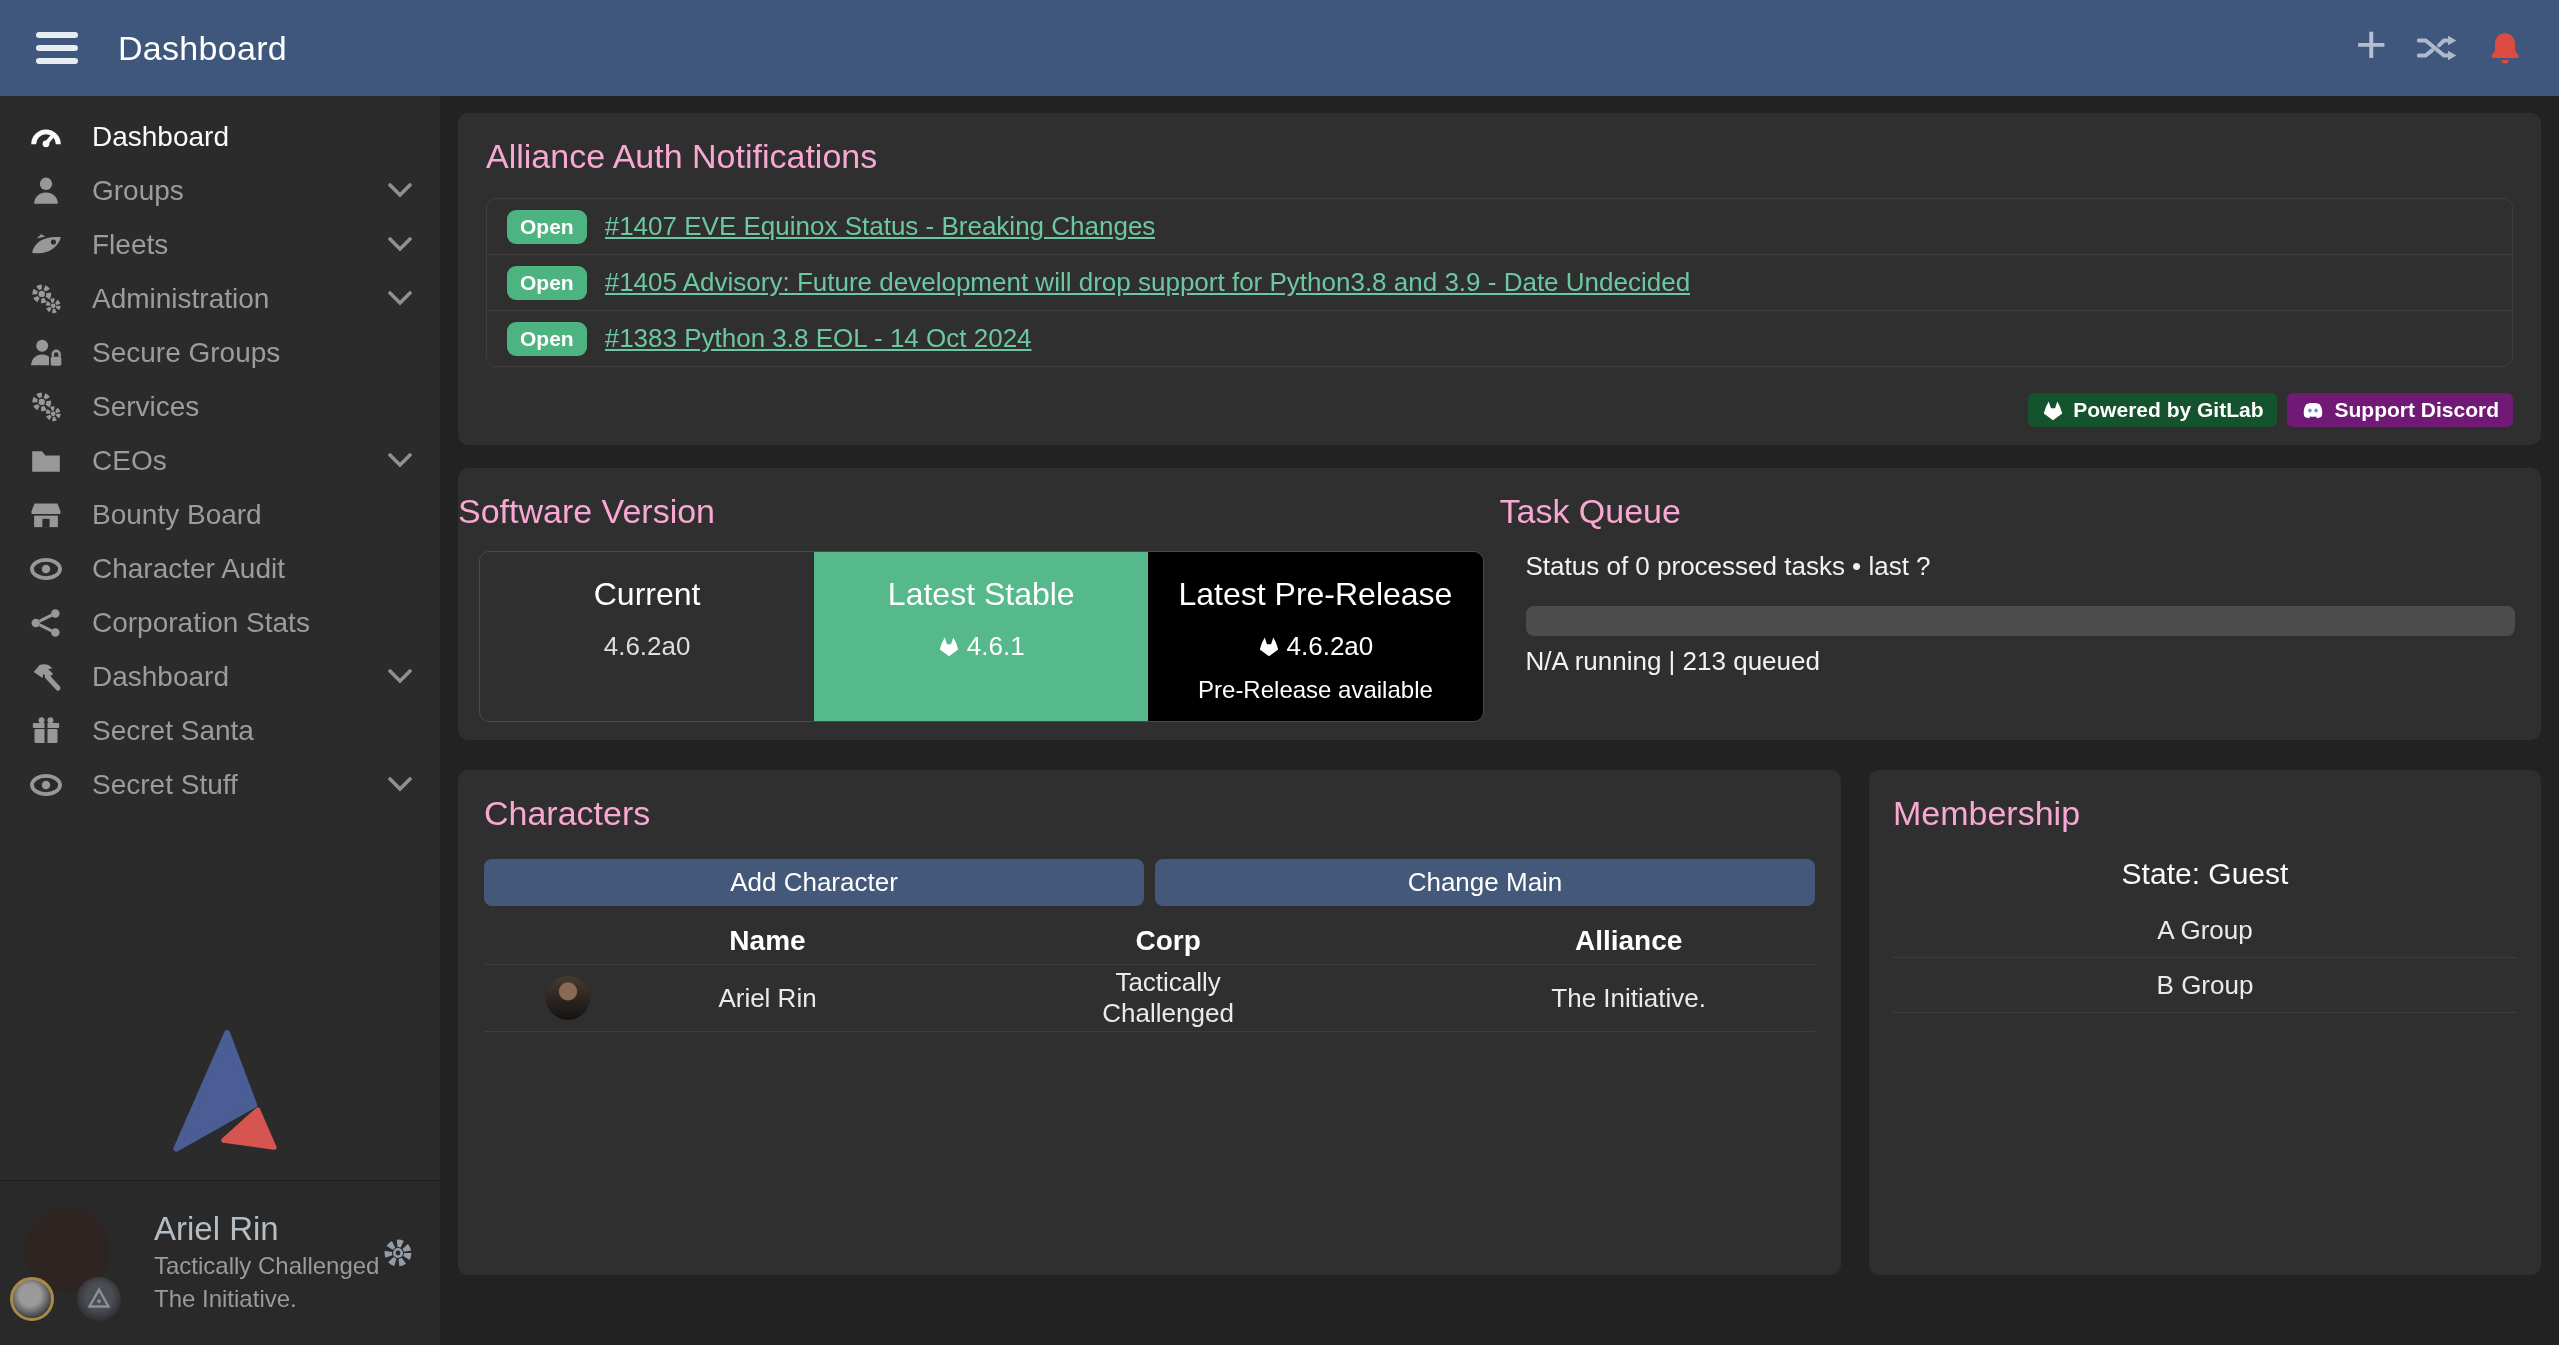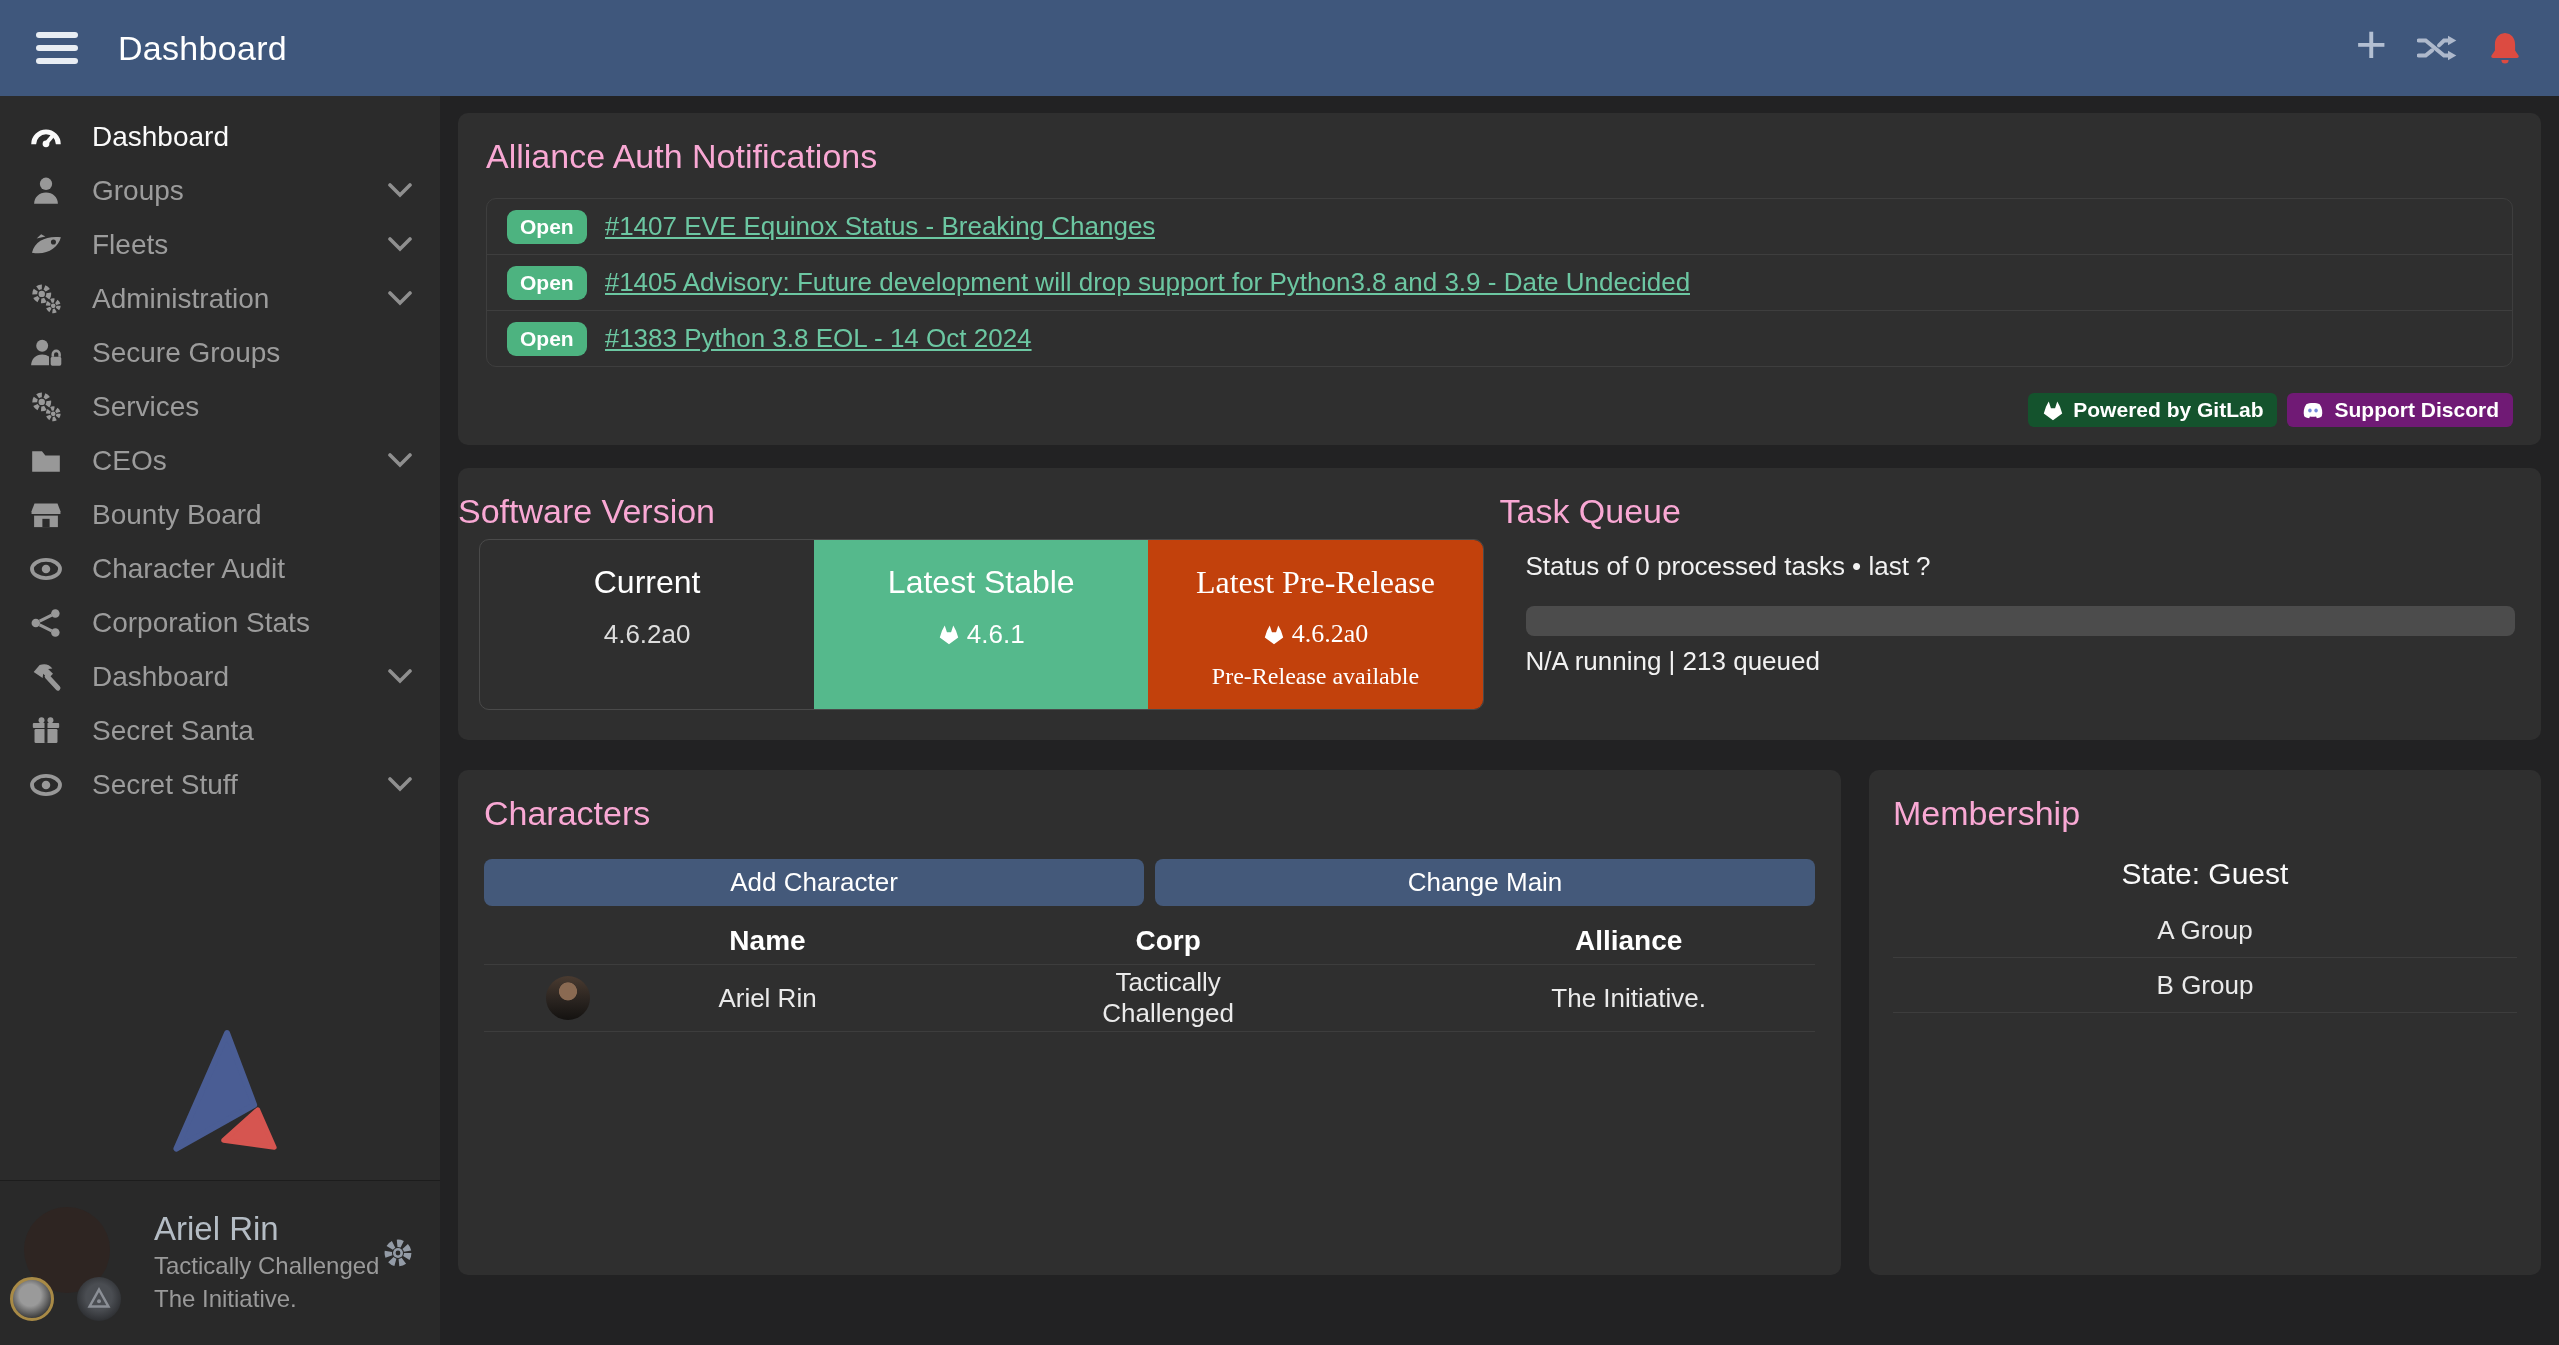--- a/index.html
+++ b/index.html
@@ -63,25 +63,25 @@
               white-space:nowrap;overflow:hidden;text-overflow:ellipsis;}
   .notif-footer{position:absolute;right:28px;bottom:18px;display:flex;gap:10px;}
   .pill{display:inline-flex;align-items:center;gap:9px;color:#fff;font-weight:700;font-size:21px;
         border-radius:6px;padding:5px 14px;cursor:pointer;text-decoration:none;}
   .pill-gitlab{background:#14532d;}
   .pill-discord{background:#701a75;}
 
   
   .card-split{height:272px;display:flex;margin-bottom:30px;box-sizing:border-box;}
   .half{width:50%;position:relative;box-sizing:border-box;}
-  .version-box{display:flex;margin:8px 16px 0 21px;height:169px;border:1px solid #4a4a4a;
+  .version-box{display:flex;margin:20px 16px 0 21px;height:169px;border:1px solid #4a4a4a;
                border-radius:10px;overflow:hidden;}
   .v-col{flex:1;text-align:center;padding-top:24px;box-sizing:border-box;}
   .v-col-green{background:#55b98c;}
-  .v-col-blue{background:#c2410c;font-family:Liberation Serif, serif;}
+  .v-col-blue{background:#000000;}
   .v-label{font-size:32px;color:#ffffff;}
   .v-version{font-size:26px;margin-top:18px;display:flex;justify-content:center;align-items:center;gap:7px;color:#fff;}
   .v-col-dark .v-version{color:#dedede;}
   .v-note{font-size:24px;margin-top:14px;color:#ffffff;}
   .tq-body{padding:0 26px;}
   .tq-status{margin-top:20px;font-size:26px;color:#f2f2f2;}
   .progress{margin-top:24px;height:30px;border-radius:8px;background:#4c4c4c;overflow:hidden;}
   .progress-fill{height:100%;width:0;background:#4db380;}
   .tq-queue{margin-top:10px;font-size:26px;color:#f2f2f2;}
 

